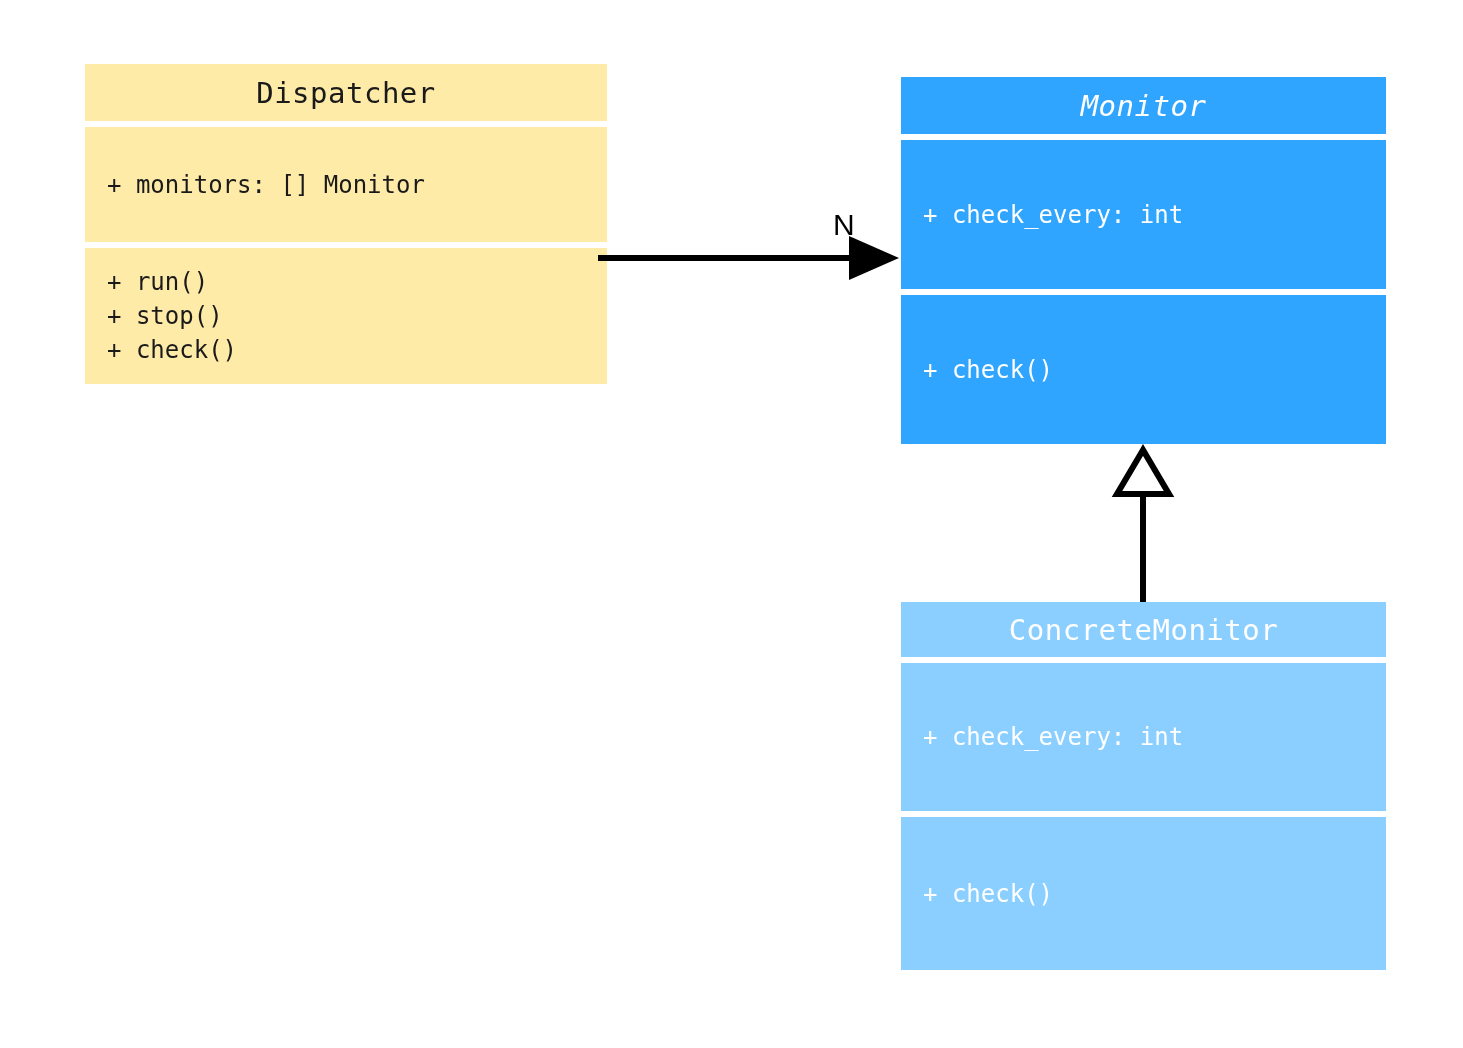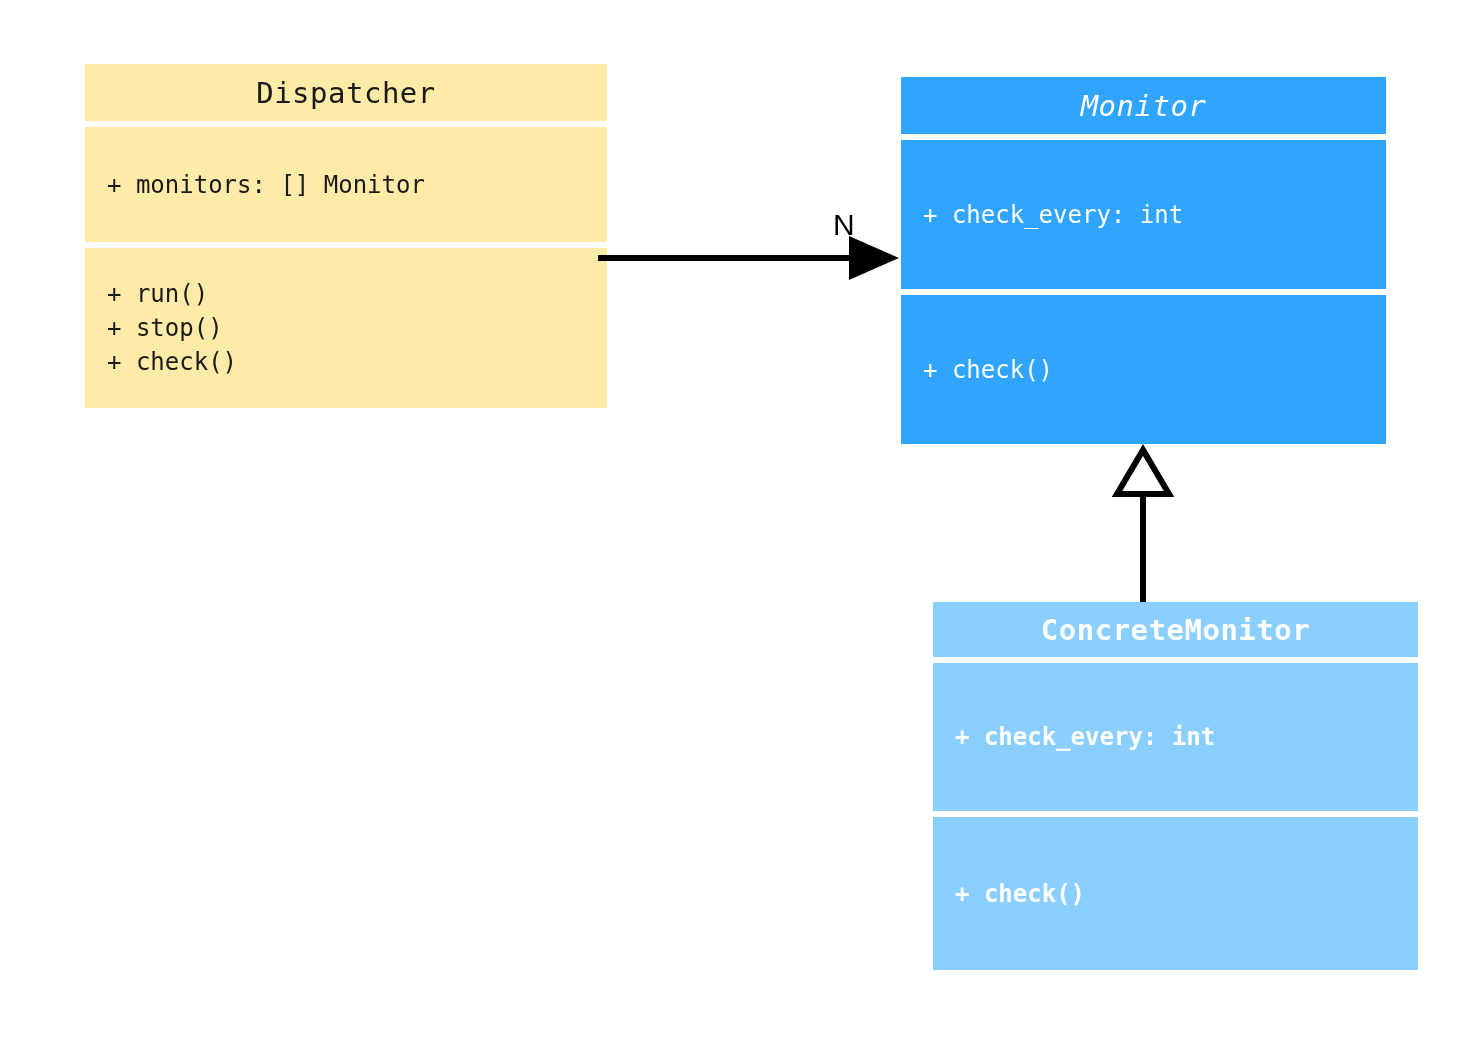--- a/index.html
+++ b/index.html
@@ -97,21 +97,21 @@
     <div class="uml-compartment uml-title" style="height:57px;">Dispatcher</div>
 
     <div style="height:6px;"></div>
 
     <div class="uml-compartment uml-members" style="height:115px;">
       <div class="uml-member-line">+ monitors: [] Monitor</div>
     </div>
 
     <div style="height:6px;"></div>
 
-    <div class="uml-compartment uml-members" style="height:160px;">
+    <div class="uml-compartment uml-members" style="height:136px;">
       <div class="uml-member-line">+ run()</div>
       <div class="uml-member-line">+ stop()</div>
       <div class="uml-member-line">+ check()</div>
     </div>
   </div>
 
   <div class="uml-class theme-monitor" style="left:901px; top:77px; width:485px; height:367px;">
 
     <div class="uml-compartment uml-title italic" style="height:57px;">Monitor</div>
 
@@ -121,21 +121,21 @@
       <div class="uml-member-line">+ check_every: int</div>
     </div>
 
     <div style="height:6px;"></div>
 
     <div class="uml-compartment uml-members" style="height:149px;">
       <div class="uml-member-line">+ check()</div>
     </div>
   </div>
 
-  <div class="uml-class theme-concrete" style="left:933px; top:602px; width:485px; height:420px;font-weight:bold;">
+  <div class="uml-class theme-concrete" style="left:901px; top:602px; width:485px; height:420px;">
 
     <div class="uml-compartment uml-title" style="height:55px;">ConcreteMonitor</div>
 
     <div style="height:6px;"></div>
 
     <div class="uml-compartment uml-members" style="height:148px;">
       <div class="uml-member-line">+ check_every: int</div>
     </div>
 
     <div style="height:6px;"></div>

